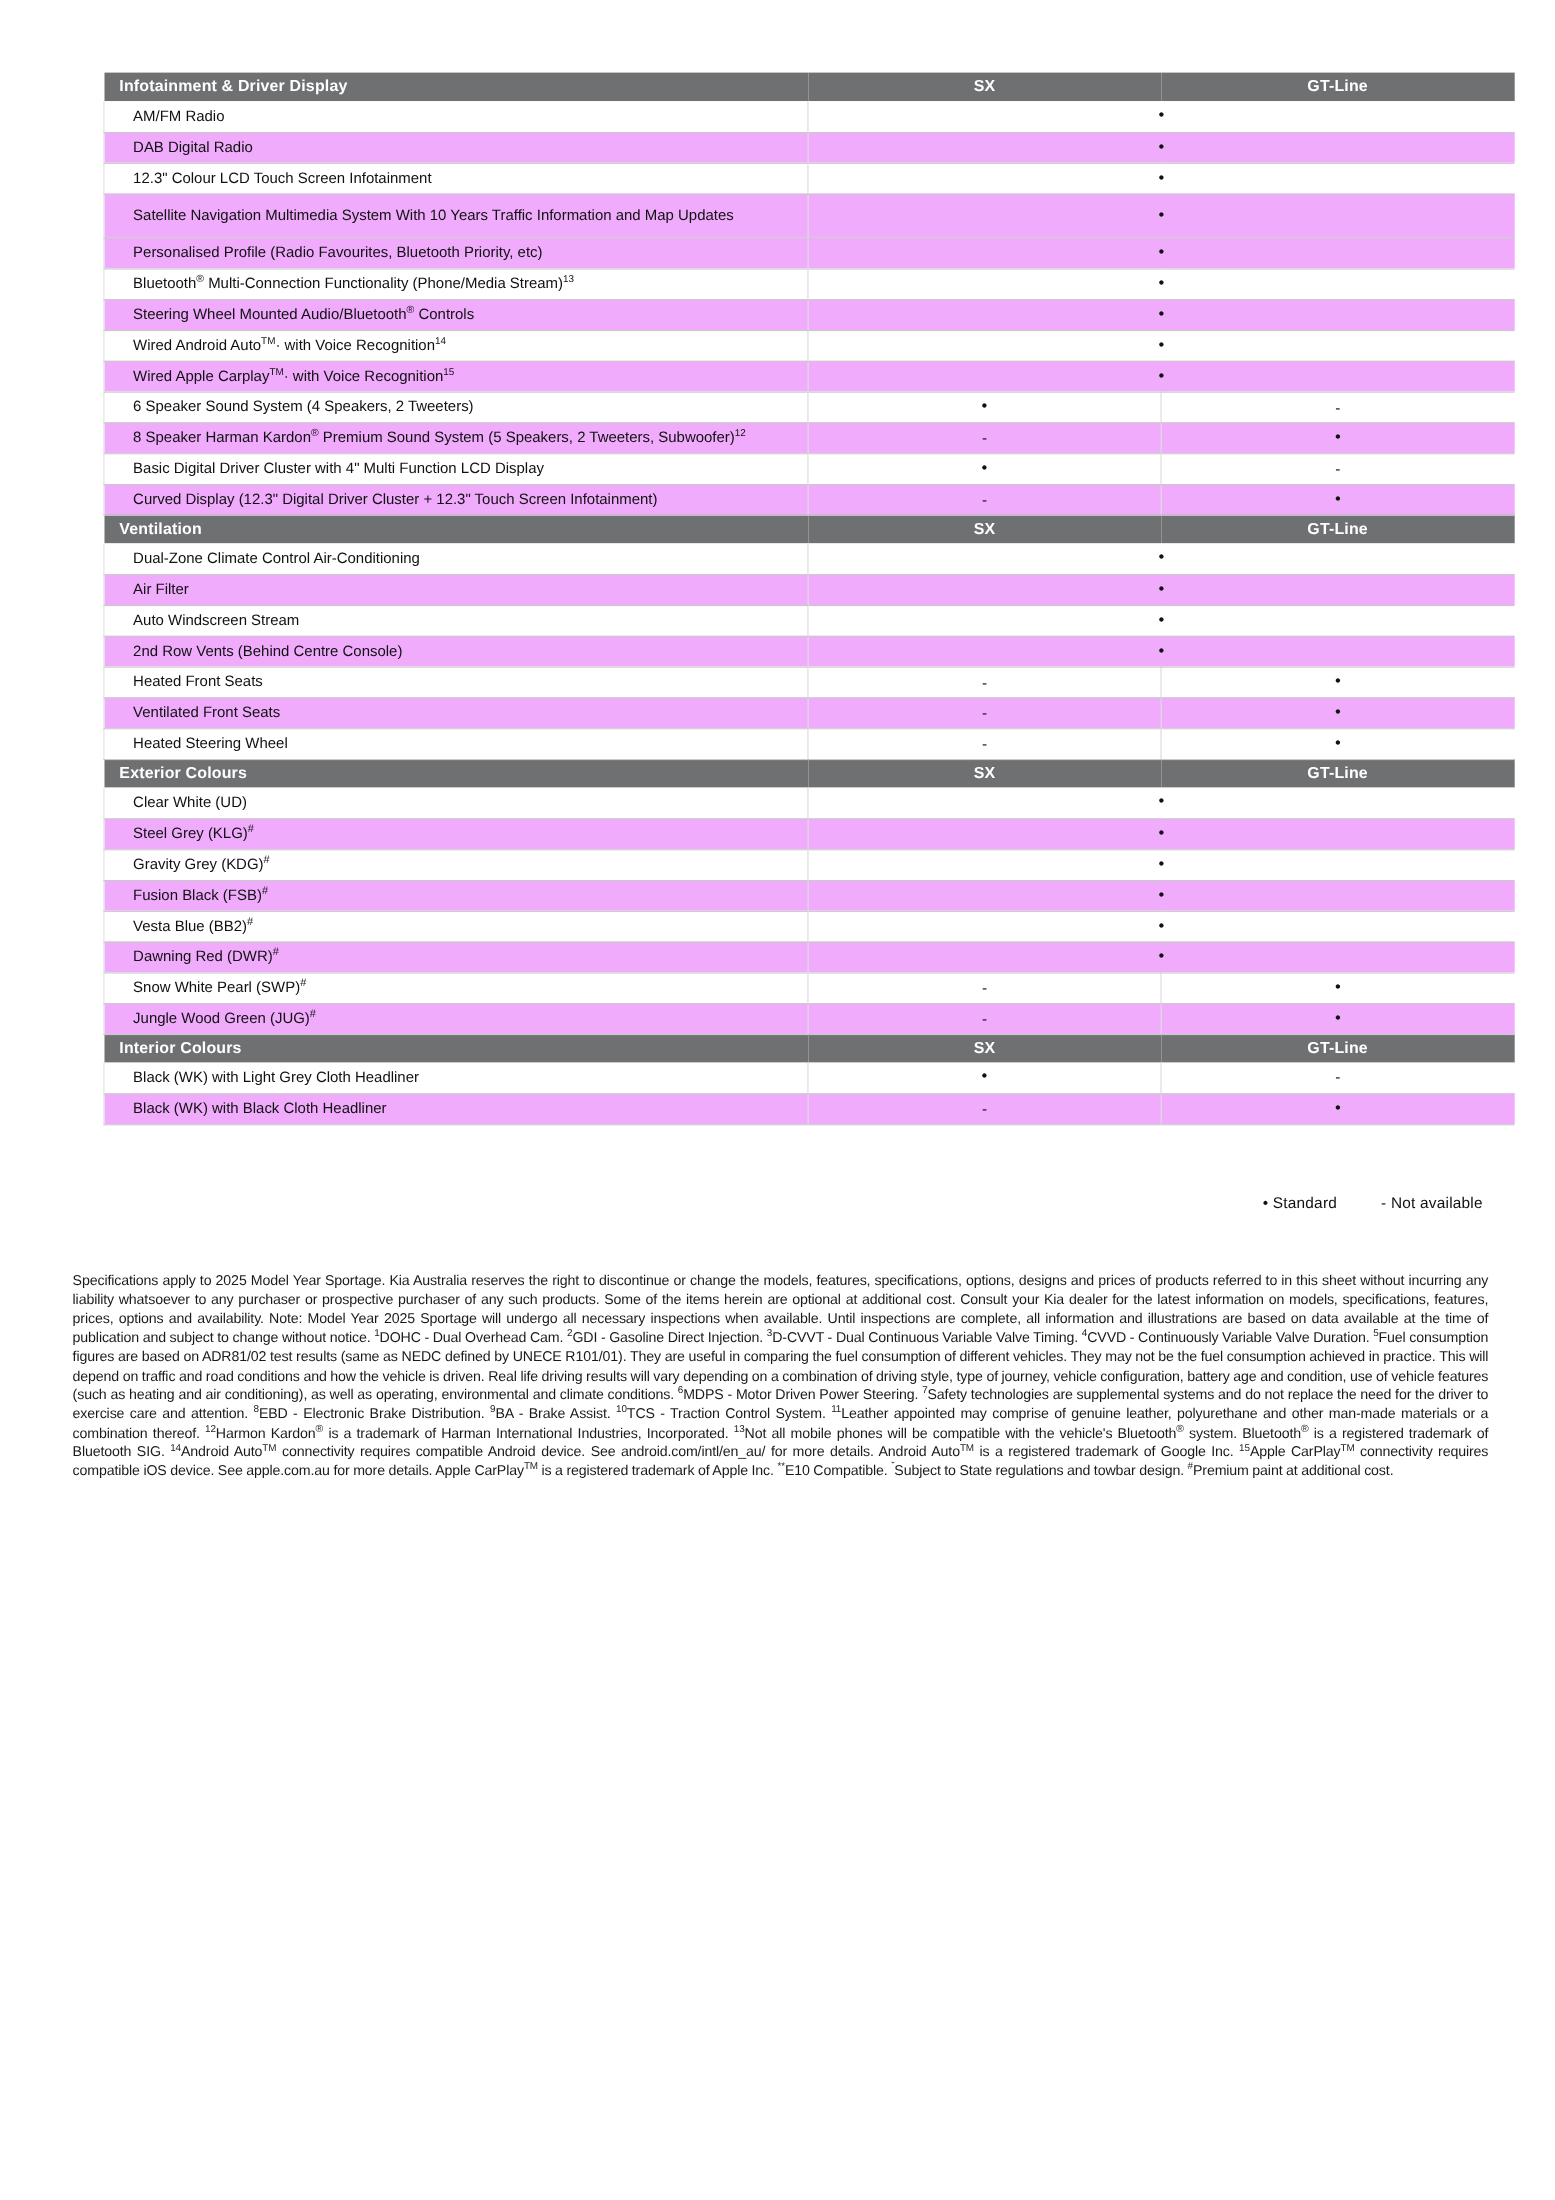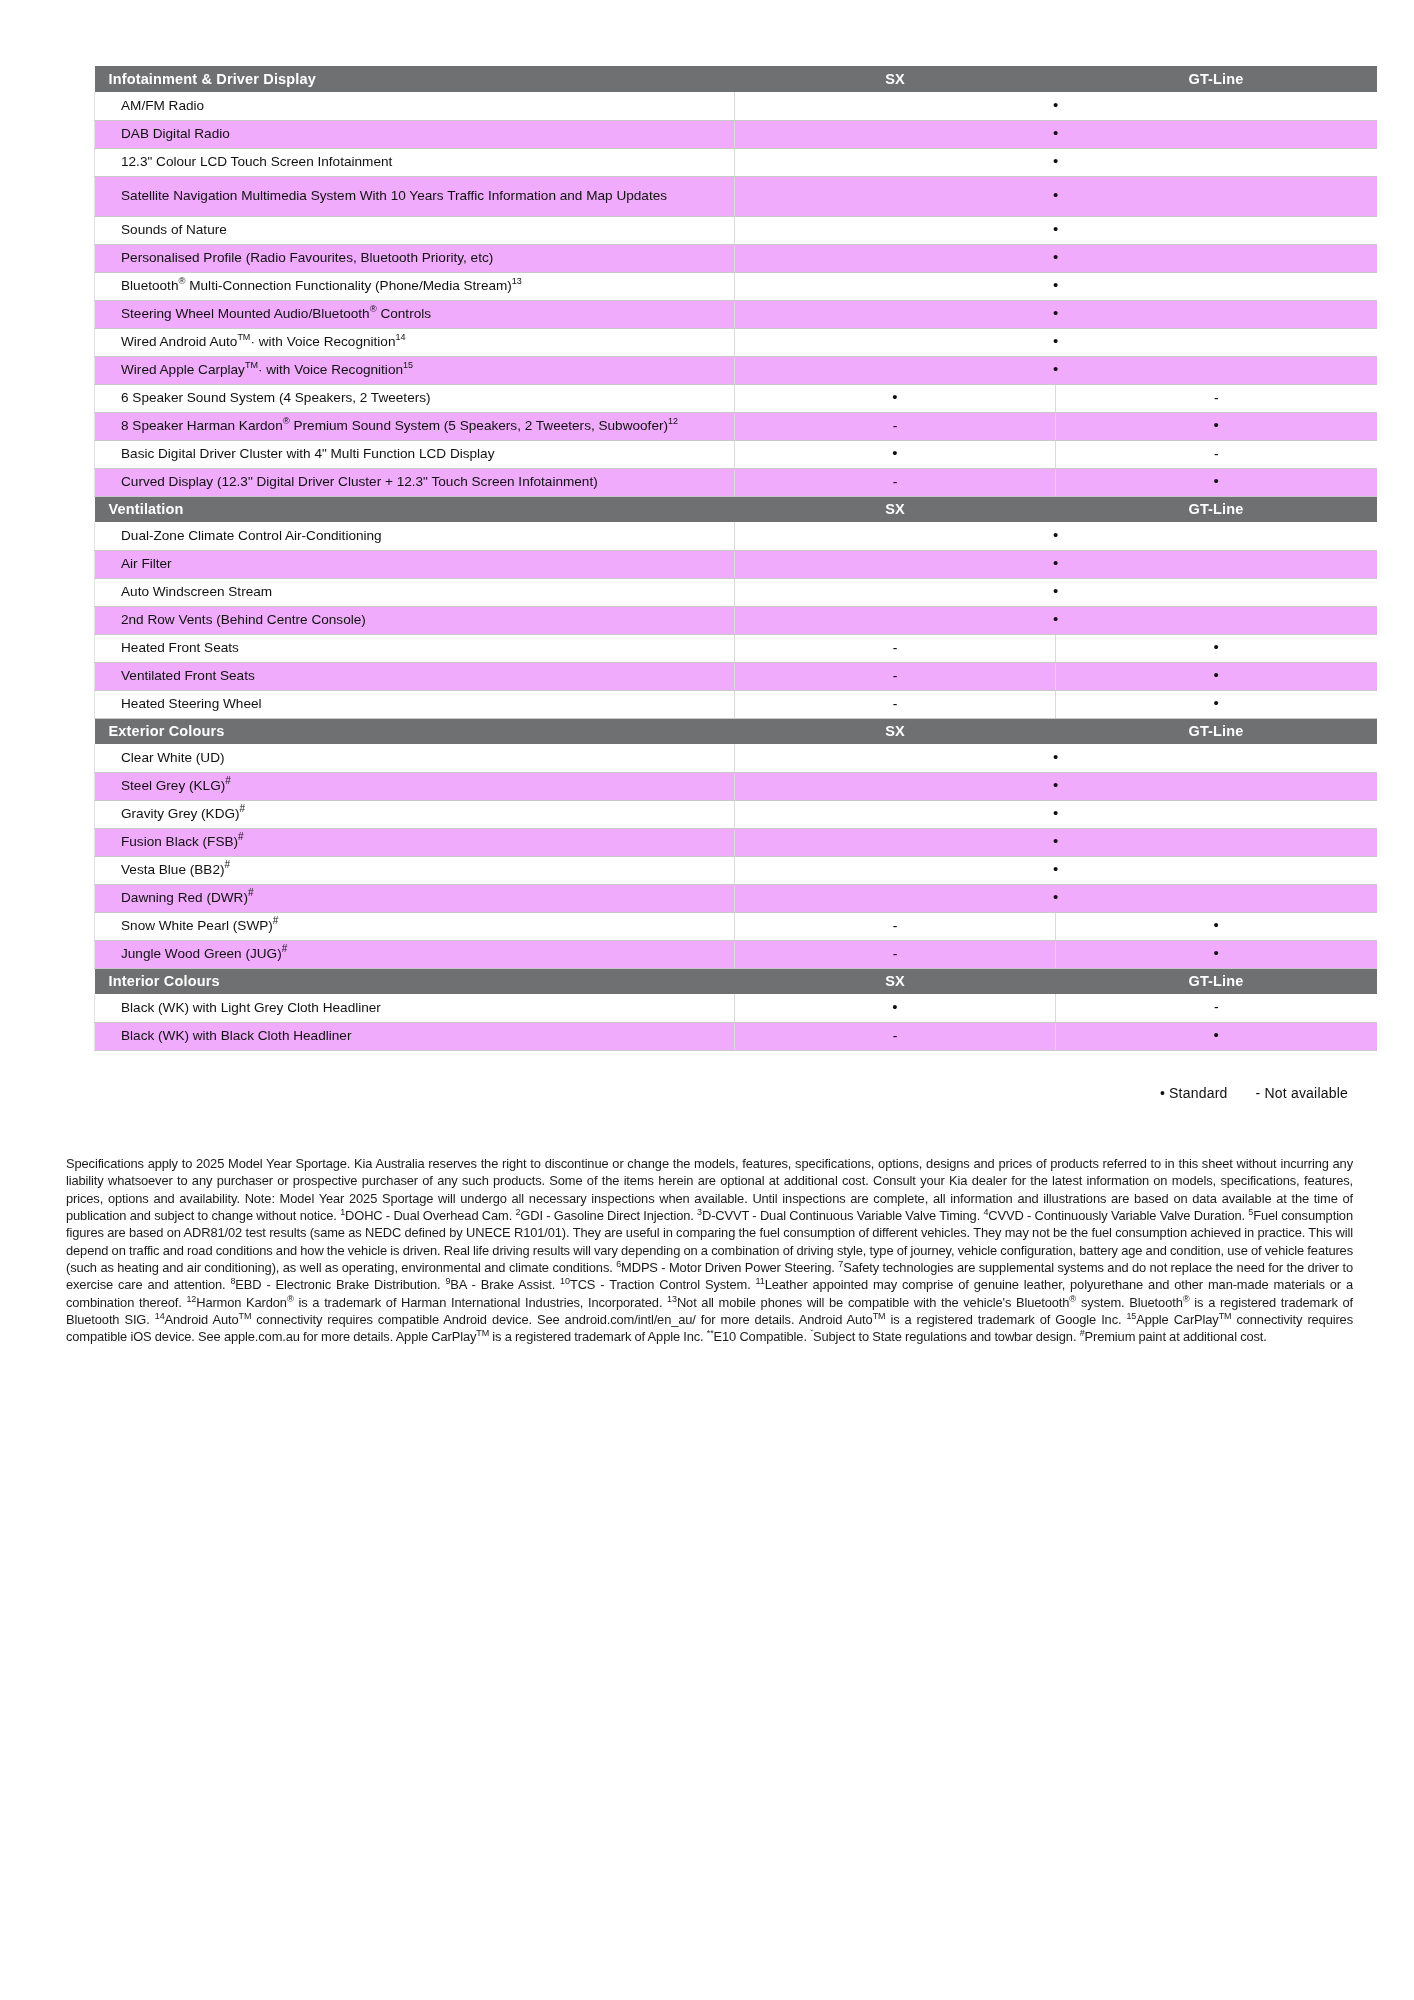--- a/index.html
+++ b/index.html
@@ -121,21 +121,21 @@
   }
 
   
   .legend {
     position: absolute;
     right: 66px;
     top: 1085px;
     font-size: 14px;
     color: #111;
     display: flex;
-    gap: 28px;
+    gap: 40px;
     align-items: baseline;
     white-space: nowrap;
   }
   .legend span.lg-item { letter-spacing: 0.2px; }
 
   
   .footnotes {
     position: absolute;
     left: 66px;
     top: 1155px;
@@ -177,24 +177,20 @@
             <td class="f-val f-span" colspan="2"><span class="mark-dot">•</span></td>
           </tr>
           <tr class="feat">
             <td class="f-name">12.3" Colour LCD Touch Screen Infotainment</td>
             <td class="f-val f-span" colspan="2"><span class="mark-dot">•</span></td>
           </tr>
           <tr class="feat tall alt">
             <td class="f-name">Satellite Navigation Multimedia System With 10 Years Traffic Information and Map Updates</td>
             <td class="f-val f-span" colspan="2"><span class="mark-dot">•</span></td>
           </tr>
-          <tr class="feat">
-            <td class="f-name">Sounds of Nature</td>
-            <td class="f-val f-span" colspan="2"><span class="mark-dot">•</span></td>
-          </tr>
           <tr class="feat alt">
             <td class="f-name">Personalised Profile (Radio Favourites, Bluetooth Priority, etc)</td>
             <td class="f-val f-span" colspan="2"><span class="mark-dot">•</span></td>
           </tr>
           <tr class="feat">
             <td class="f-name">Bluetooth<span class="reg">®</span> Multi-Connection Functionality (Phone/Media Stream)<sup>13</sup></td>
             <td class="f-val f-span" colspan="2"><span class="mark-dot">•</span></td>
           </tr>
           <tr class="feat alt">
             <td class="f-name">Steering Wheel Mounted Audio/Bluetooth<span class="reg">®</span> Controls</td>

